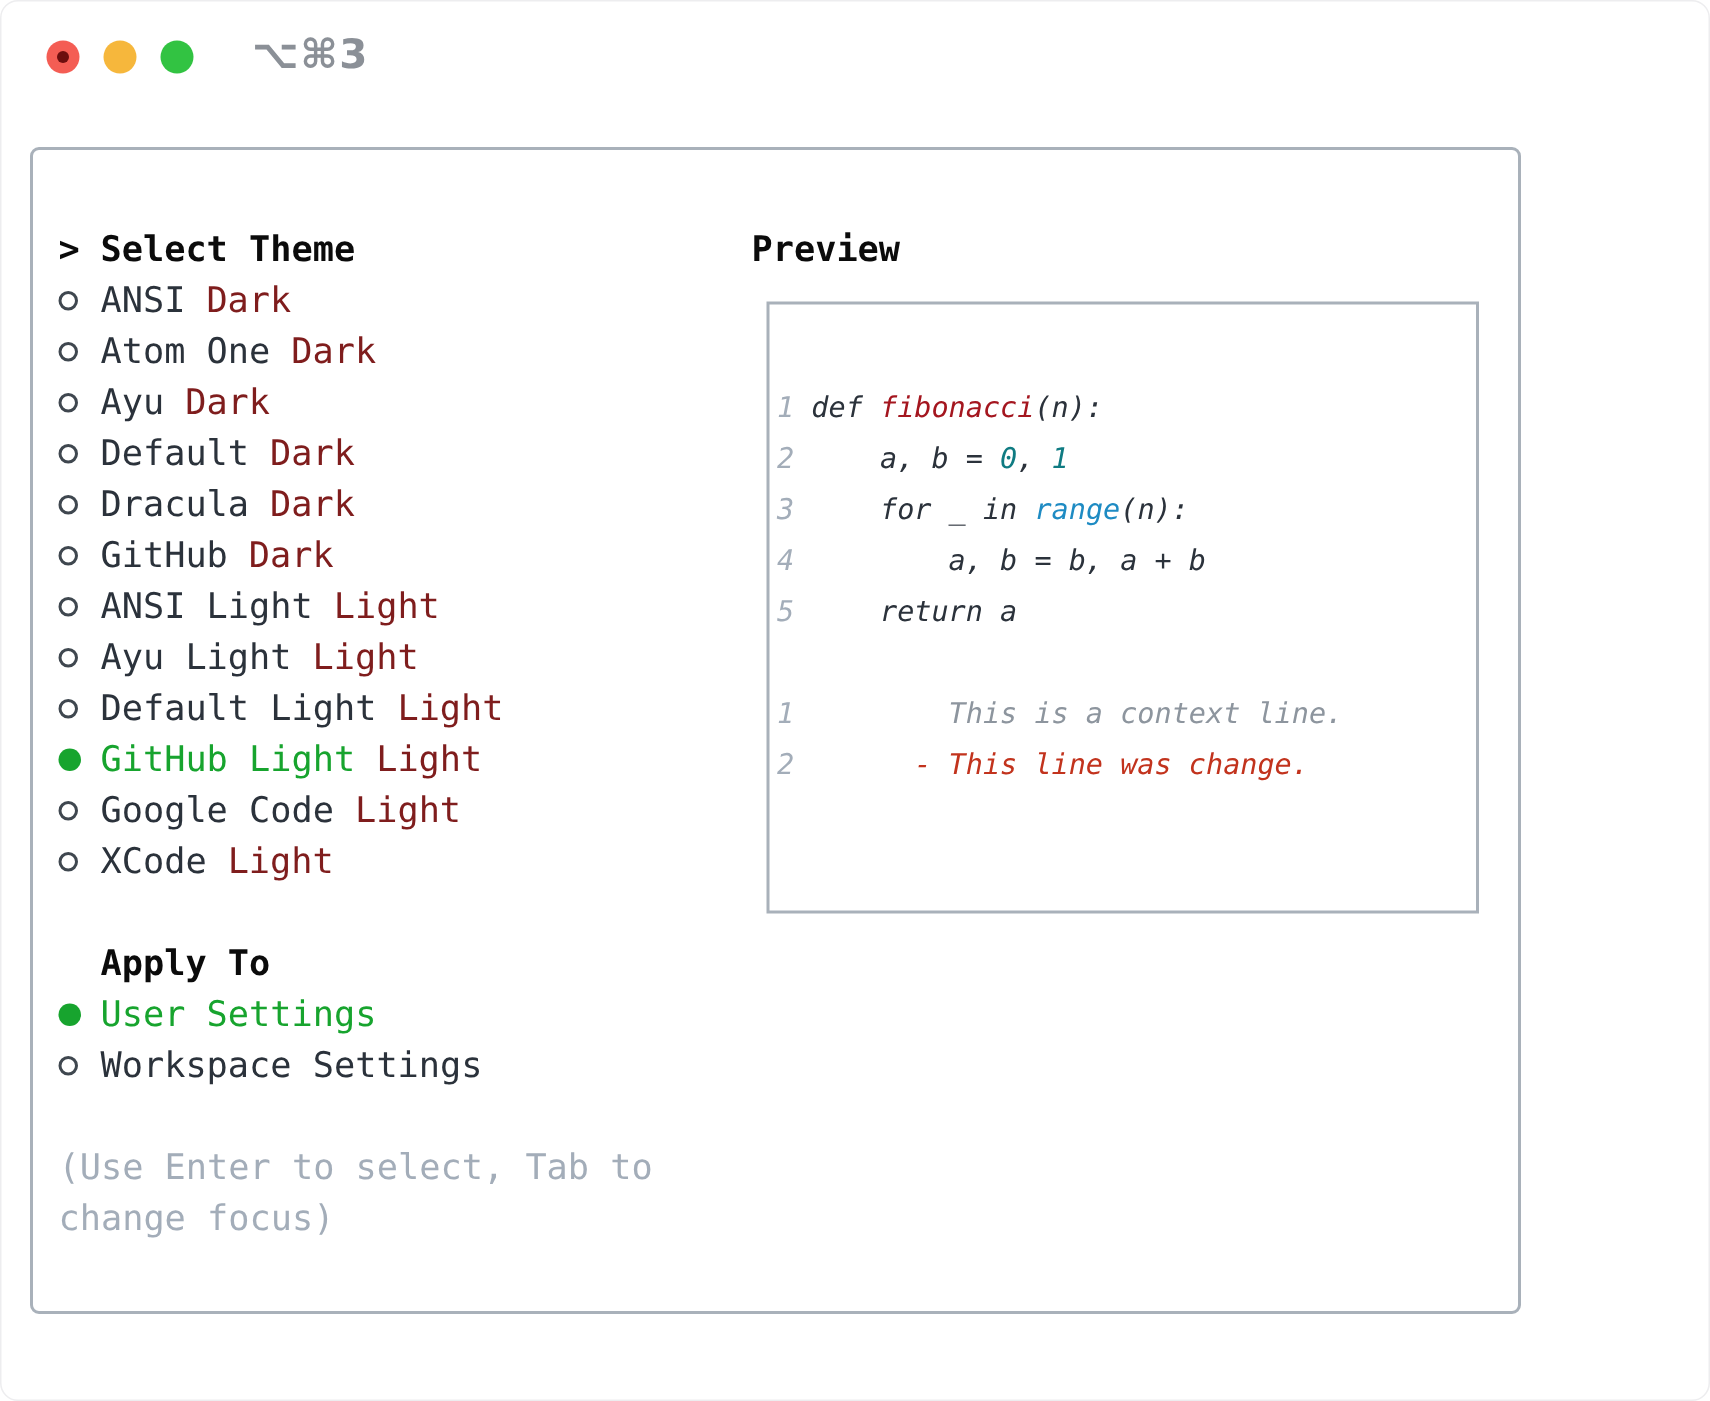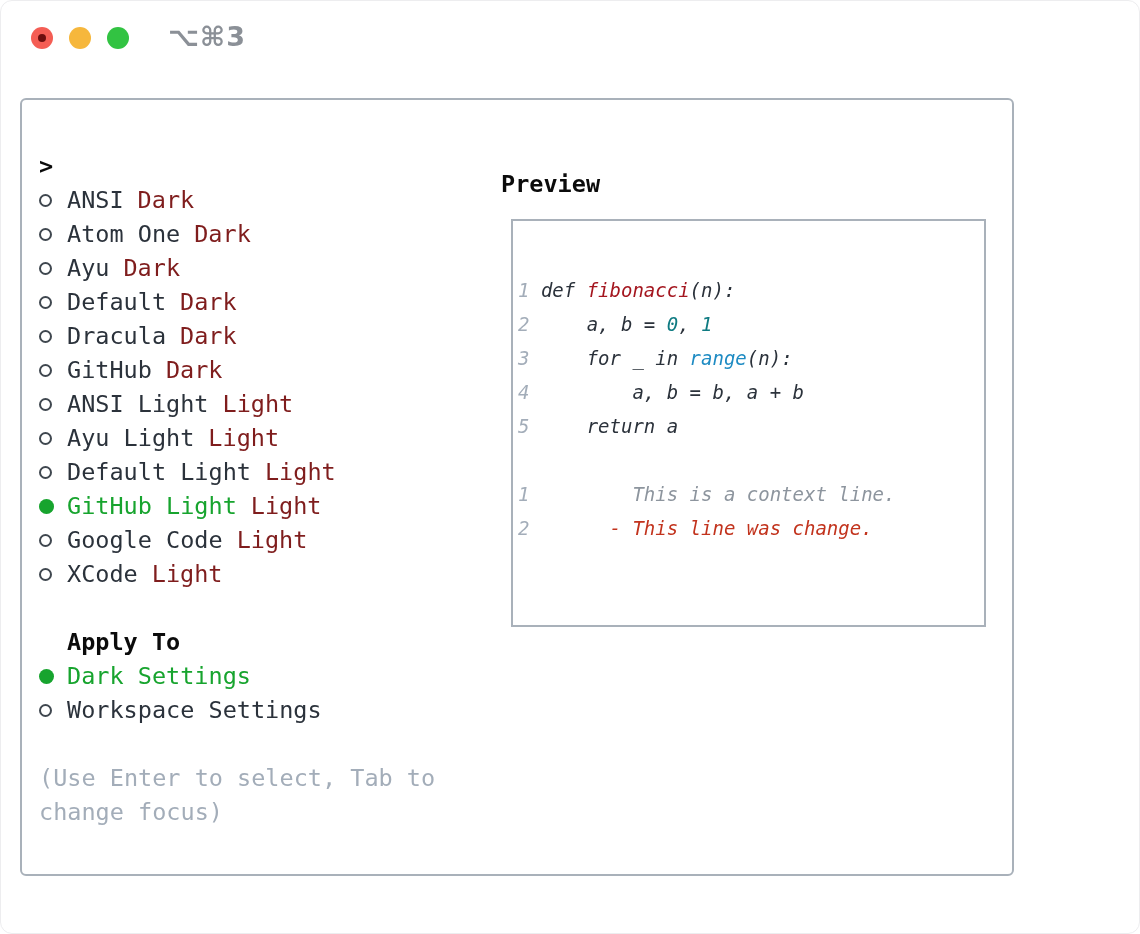--- a/index.html
+++ b/index.html
@@ -19,21 +19,21 @@
            background:#6d0e0e;}
   .wtitle{position:absolute;left:167px;top:20px;font-family:"DejaVu Sans",sans-serif;
           font-size:27px;font-weight:700;color:#8b9097;letter-spacing:1px;}
 
   
   .panel{position:absolute;left:19px;top:97px;width:994px;height:778px;
          border:2px solid #a9b1ba;border-radius:6px;box-sizing:border-box;
          background:#ffffff;}
 
   .left-col{position:absolute;left:17px;top:49px;}
-  .right-col{position:absolute;left:479px;top:67px;}
+  .right-col{position:absolute;left:479px;top:49px;}
 
   .row{display:flex;align-items:center;height:34px;white-space:pre;
        font-size:23.5px;color:#2b323b;}
   .row.spacer{height:34px;}
   .hdr{font-weight:700;color:#0b0b0b;}
   .cursor{display:inline-block;width:13px;margin-right:15px;font-weight:700;
           color:#0b0b0b;text-align:center;line-height:34px;}
   .indent{display:inline-block;width:28px;}
 
   .radio{display:inline-block;width:13px;height:13px;border:2px solid #3f474f;
@@ -71,20 +71,21 @@
     <span class="tl yellow"></span>
     <span class="tl green"></span>
     <span class="wtitle">⌥⌘3</span>
   </div>
 
   <div class="panel">
 
     <div class="left-col">
       <div class="row">
         <span class="cursor">&gt;</span>
+        <span class="hdr">Select Theme</span>
       </div>
 
       <div id="theme-list">
           <div class="row"><span class="radio"></span><span class="label">ANSI</span><span class="suffix">Dark</span></div>
           <div class="row"><span class="radio"></span><span class="label">Atom One</span><span class="suffix">Dark</span></div>
           <div class="row"><span class="radio"></span><span class="label">Ayu</span><span class="suffix">Dark</span></div>
           <div class="row"><span class="radio"></span><span class="label">Default</span><span class="suffix">Dark</span></div>
           <div class="row"><span class="radio"></span><span class="label">Dracula</span><span class="suffix">Dark</span></div>
           <div class="row"><span class="radio"></span><span class="label">GitHub</span><span class="suffix">Dark</span></div>
           <div class="row"><span class="radio"></span><span class="label">ANSI Light</span><span class="suffix">Light</span></div>
@@ -96,21 +97,21 @@
         </div>
 
       <div class="row spacer"></div>
 
       <div class="row">
         <span class="indent"></span>
         <span class="hdr">Apply To</span>
       </div>
 
       <div id="apply-list">
-          <div class="row"><span class="radio selected"></span><span class="label sel">Dark Settings</span></div>
+          <div class="row"><span class="radio selected"></span><span class="label sel">User Settings</span></div>
           <div class="row"><span class="radio"></span><span class="label">Workspace Settings</span></div>
         </div>
 
       <div class="row spacer"></div>
 
       <div id="hint">
           <div class="hint-line">(Use Enter to select, Tab to</div>
           <div class="hint-line">change focus)</div>
         </div>
     </div>

